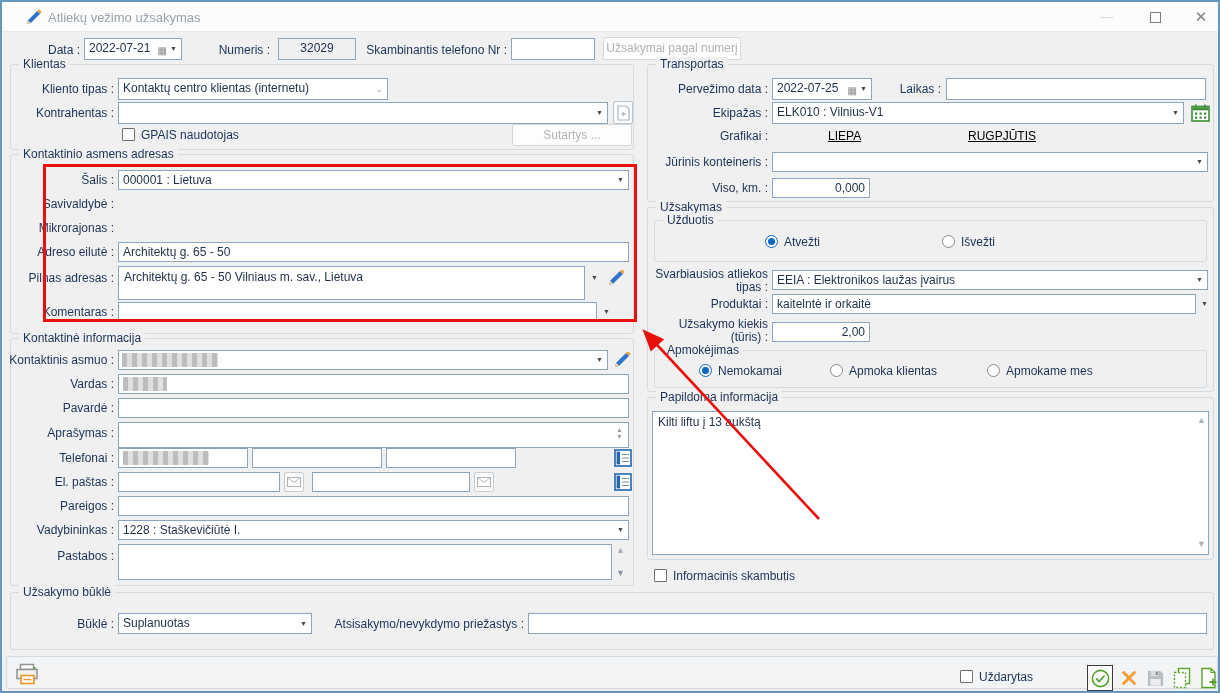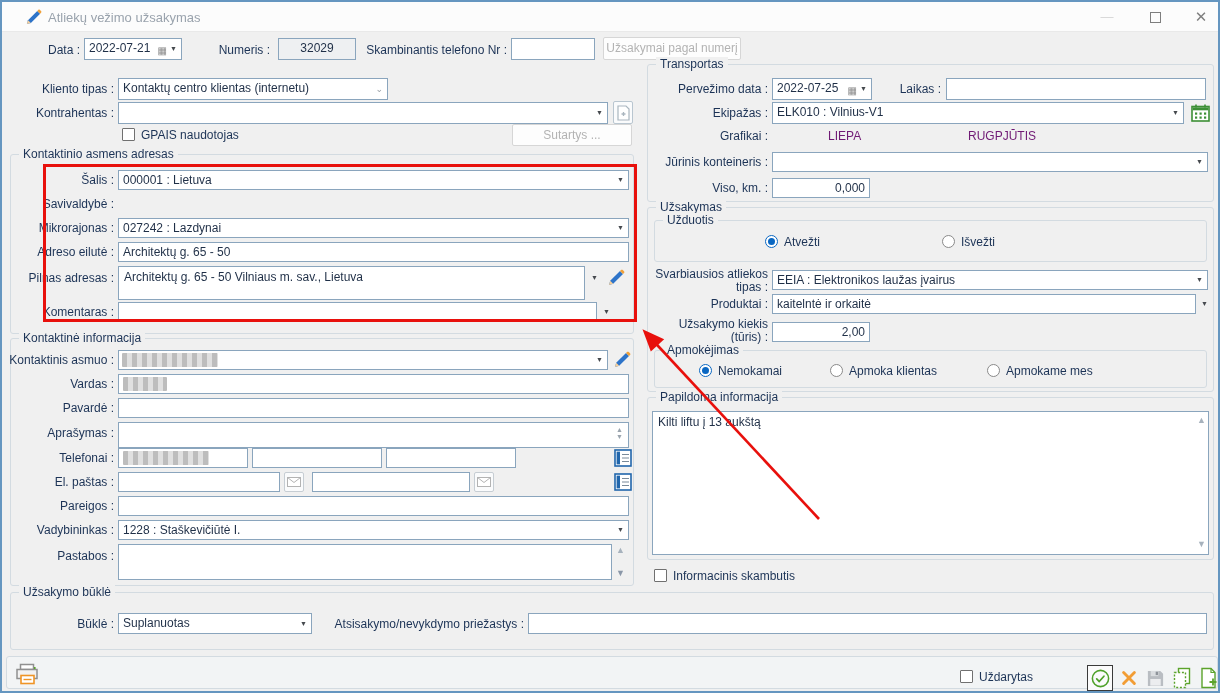--- a/index.html
+++ b/index.html
@@ -24,21 +24,21 @@
   .gb{position:absolute;border:1px solid #d3dbe1;border-radius:3px}
   .gb .t{position:absolute;top:-8px;left:8px;background:#f0f0f0;padding:0 4px;line-height:15px;color:#1c3356;white-space:nowrap}
   .btn{position:absolute;background:#fdfdfd;border:1px solid #d6d6d6;border-radius:2px;text-align:center;
        color:#b3b3b3;line-height:21px}
   .sbtn{position:absolute;background:#fafbfc;border:1px solid #b9c6d0;border-radius:2px;display:flex;
         align-items:center;justify-content:center}
   .cb{position:absolute;width:13px;height:13px;background:#fff;border:1px solid #707070;border-radius:1px}
   .rad{position:absolute;width:13px;height:13px;border-radius:50%;border:1px solid #8a8a8a;background:#fff}
   .rad.sel{border-color:#0a67c2}
   .rad.sel::after{content:"";position:absolute;left:2px;top:2px;right:2px;bottom:2px;border-radius:50%;background:#0a67c2}
-  .lnk{position:absolute;color:#701a75;cursor:pointer;white-space:nowrap}
+  .lnk{position:absolute;color:#000000;text-decoration:underline;cursor:pointer;white-space:nowrap}
   .redact{position:absolute;border-radius:1px;filter:blur(.7px);
      background-image:repeating-linear-gradient(90deg,#bdbdbd 0 5px,#e0e0e0 5px 10px),
                       repeating-linear-gradient(0deg,rgba(170,170,170,.55) 0 4px,rgba(235,235,235,.55) 4px 8px)}
   .sarr{position:absolute;font-size:9px;color:#a7b2bd;line-height:10px}
   .spin{position:absolute;font-size:7px;color:#9aa4ae;line-height:7px;text-align:center}
   .redrect{position:absolute;border:3px solid #e8100c;pointer-events:none;z-index:40}
   .overlay{position:absolute;left:0;top:0;pointer-events:none;z-index:41}
   .icon{position:absolute;display:flex;align-items:center;justify-content:center}
   .textbox{position:absolute;background:#fff;border:1px solid #8aa5bd;padding:2px 5px;color:#1f2f47;
            line-height:16px;overflow:hidden}
@@ -69,20 +69,23 @@
     <span>2022-07-21</span>
     <span style="position:absolute;right:14px;top:3px;font-size:10px;color:#8b8b8b">▦</span>
     <span class="car">▼</span>
   </div>
   <div class="lbl" style="left:200px;top:41px;width:68px">Numeris :</div>
   <div class="fld gray" style="left:276px;top:36px;width:78px;height:22px">32029</div>
   <div class="lbl" style="left:362px;top:41px;width:143px">Skambinantis telefono Nr :</div>
   <div class="fld" style="left:509px;top:36px;width:84px;height:22px"></div>
   <div class="btn" style="left:601px;top:35px;width:138px;height:23px">Užsakymai pagal numerį</div>
 
+  <div class="gb" style="left:8px;top:62px;width:624px;height:86px">
+    <span class="t">Klientas</span>
+  </div>
   <div class="lbl" style="left:6px;top:80px;width:106px">Kliento tipas :</div>
   <div class="combo" style="left:116px;top:76px;width:270px;height:22px">
     <span>Kontaktų centro klientas (internetu)</span>
     <span class="car lite">⌄</span>
   </div>
   <div class="lbl" style="left:6px;top:104px;width:106px">Kontrahentas :</div>
   <div class="combo" style="left:116px;top:100px;width:490px;height:22px">
     <span class="car">▼</span>
   </div>
   <div class="sbtn" style="left:611px;top:99px;width:20px;height:23px">
@@ -97,23 +100,20 @@
 
   <div class="gb" style="left:8px;top:152px;width:624px;height:180px">
     <span class="t">Kontaktinio asmens adresas</span>
   </div>
   <div class="lbl" style="left:4px;top:171px;width:108px">Šalis :</div>
   <div class="combo" style="left:116px;top:168px;width:511px;height:20px">
     <span>000001 : Lietuva</span><span class="car">▼</span>
   </div>
   <div class="lbl" style="left:4px;top:195px;width:108px">Savivaldybė :</div>
   <div class="lbl" style="left:4px;top:219px;width:108px">Mikrorajonas :</div>
-  <div class="combo" style="left:116px;top:216px;width:511px;height:20px">
-    <span>027242 : Lazdynai</span><span class="car">▼</span>
-  </div>
   <div class="lbl" style="left:4px;top:243px;width:108px">Adreso eilutė :</div>
   <div class="fld" style="left:116px;top:240px;width:511px;height:20px">Architektų g. 65 - 50</div>
   <div class="lbl" style="left:4px;top:269px;width:108px">Pilnas adresas :</div>
   <div class="textbox" style="left:116px;top:264px;width:467px;height:34px;white-space:nowrap">Architektų g. 65 - 50 Vilniaus m. sav., Lietuva</div>
   <span class="arr" style="left:589px;top:272px">▼</span>
   <span class="icon" style="left:604px;top:266px;width:20px;height:20px">
     <svg width="18" height="18" viewBox="0 0 18 18">
         <path d="M2 16l1.2-4.2L13 2l3 3-9.8 9.8z" fill="#2e74c9"></path>
         <path d="M13 2l3 3 1-1c.5-.5.5-1.3 0-1.8L15.8 1c-.5-.5-1.3-.5-1.8 0z" fill="#f0a13a"></path>
         <path d="M2 16l1.2-4.2 3 3z" fill="#f7cf9a"></path>

